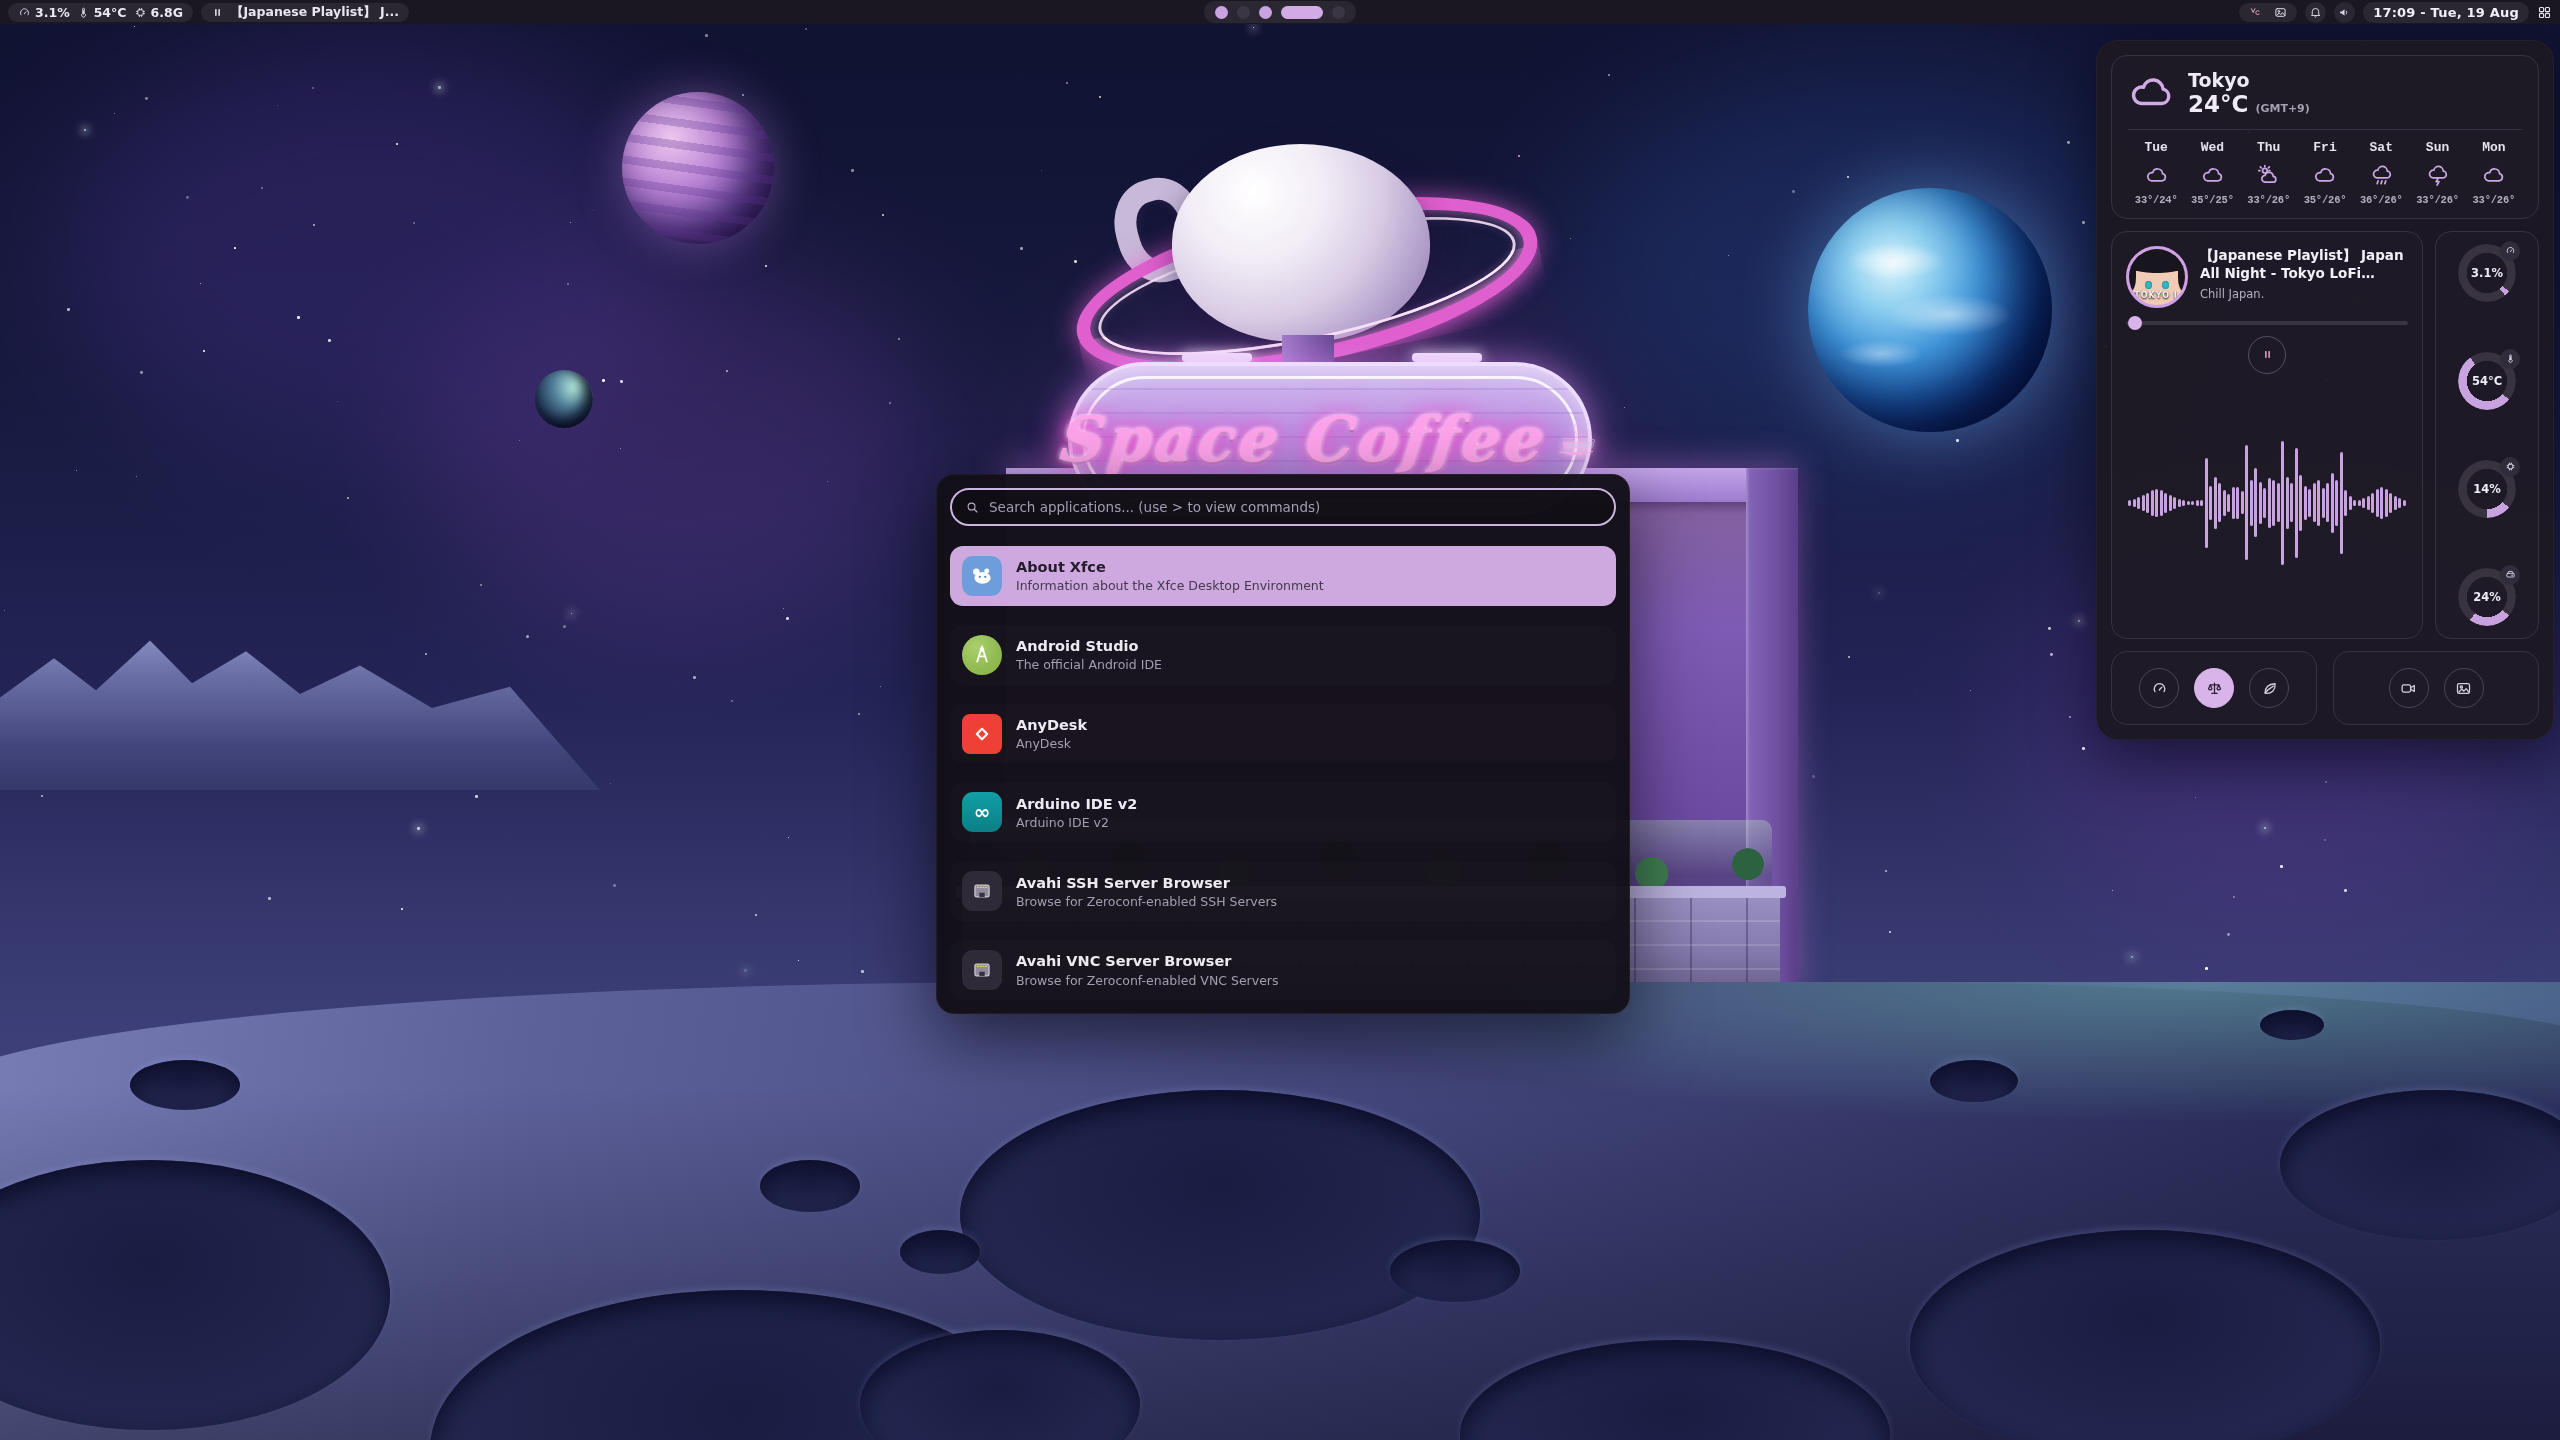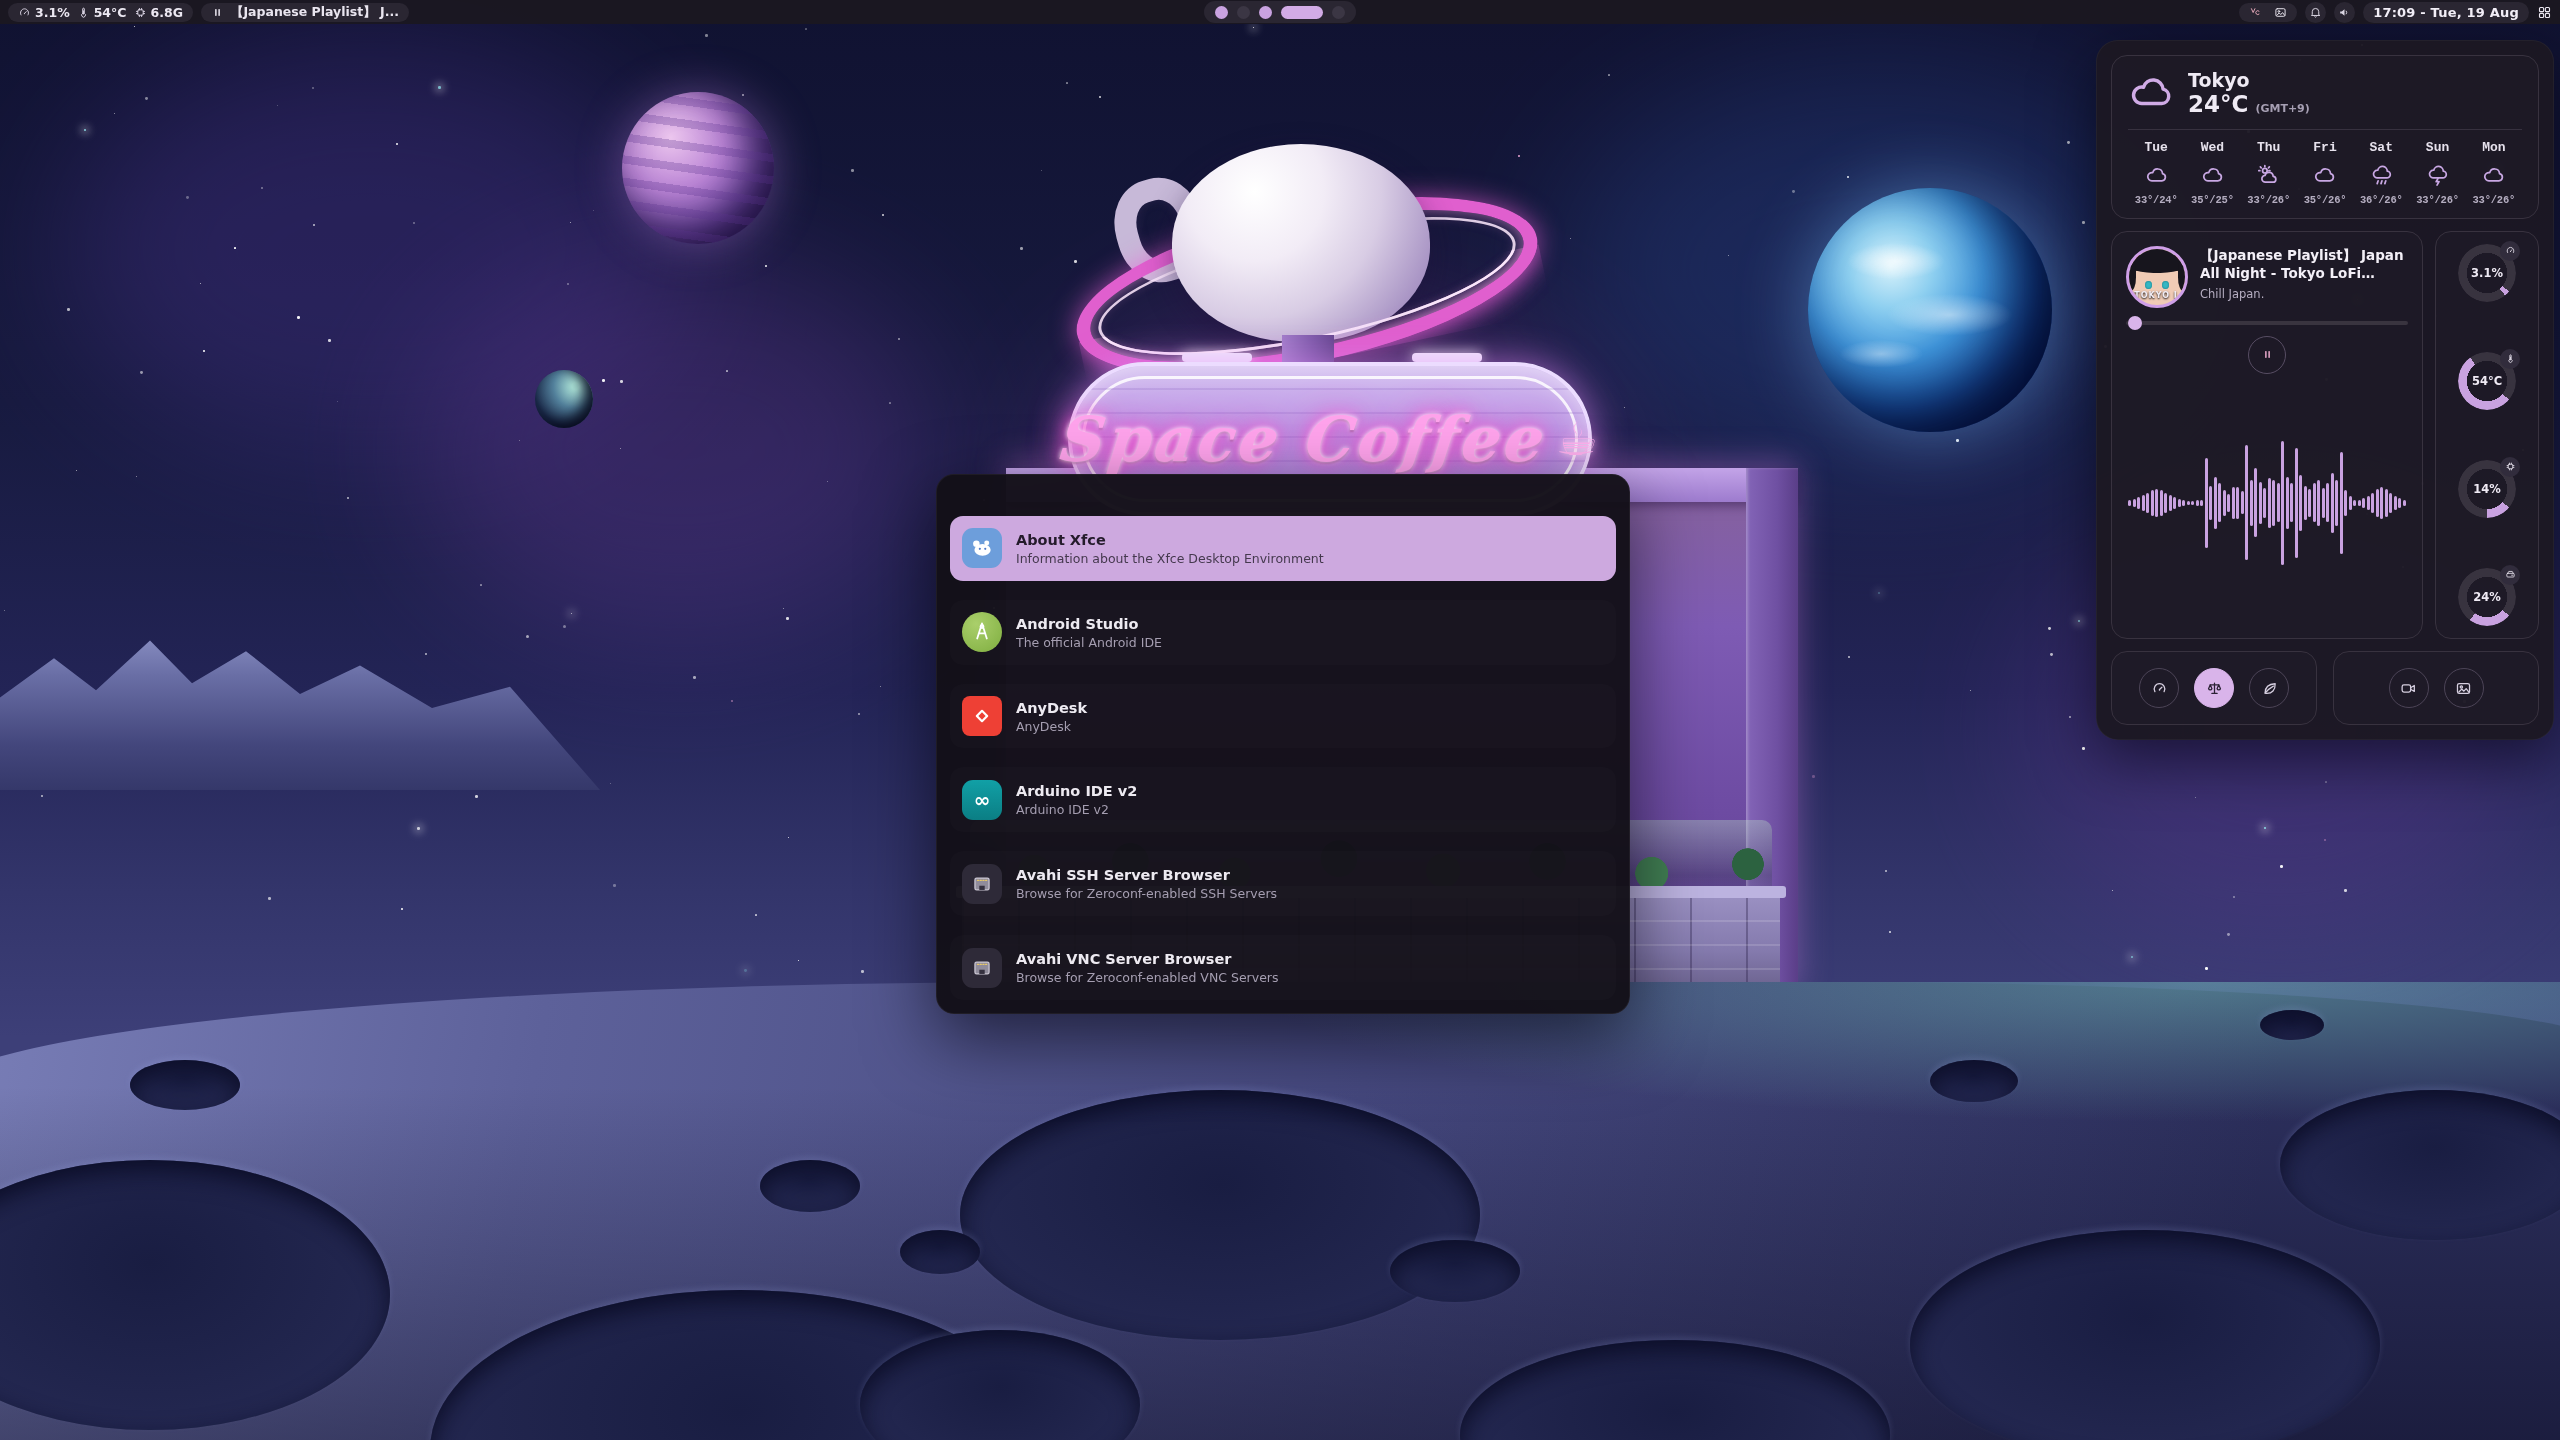--- a/index.html
+++ b/index.html
@@ -142,21 +142,21 @@
   
   .launcher { position:absolute; left:936px; top:474px; width:694px; height:540px; z-index:25;
     background:rgba(19,16,24,.97); border:1px solid rgba(255,255,255,.05); border-radius:18px;
     box-shadow:0 24px 70px rgba(0,0,10,.6); padding:13px; display:flex; flex-direction:column; }
   .search-box { height:38px; border:2px solid #cbb4de; border-radius:19px; display:flex;
     align-items:center; gap:9px; padding:0 13px; background:rgba(12,10,16,.4); flex:none; }
   .search-box .ic { color:#b8adc8; font-size:15px; display:flex; }
   .search-box input { background:transparent; border:none; outline:none; color:#d8d2e0;
     font-size:13.5px; width:100%; font-family:inherit; }
   .search-box input::placeholder { color:#a49db2; }
-  .app-list { margin-top:28px; display:flex; flex-direction:column; gap:19px; flex:1; }
+  .app-list { margin-top:20px; display:flex; flex-direction:column; gap:19px; flex:1; }
   .app-item { flex:1; border-radius:13px; display:flex; align-items:center; gap:14px;
     padding:0 12px; background:rgba(255,255,255,.015); cursor:pointer; }
   .app-item.selected { background:#cda9df; }
   .app-icon { width:40px; height:40px; border-radius:11px; flex:none; display:flex;
     align-items:center; justify-content:center; font-size:22px; }
   .app-title { font-size:14.5px; font-weight:700; color:#edeaf1; line-height:1.25; }
   .app-desc { font-size:12.5px; color:#a59eb1; margin-top:2px; }
   .app-item.selected .app-title { color:#241b2b; }
   .app-item.selected .app-desc { color:#45394e; }
   .ic-xfce { background:#6d9edb; } .ic-android-studio { background:radial-gradient(circle at 35% 30%,#aacf6b,#7fae40); border-radius:50%; }
@@ -567,20 +567,29 @@
           <rect x="4" y="4" width="6.6" height="6.6" rx="1.6"></rect>
           <rect x="13.4" y="4" width="6.6" height="6.6" rx="1.6"></rect>
           <rect x="4" y="13.4" width="6.6" height="6.6" rx="1.6"></rect>
           <rect x="13.4" y="13.4" width="6.6" height="6.6" rx="1.6"></rect>
         </svg>
       </span>
   </div>
 </div>
 
 <div class="launcher">
+  <div class="search-box">
+    <span class="ic" id="search-ic">
+        <svg class="i" viewBox="0 0 24 24">
+          <circle cx="10.5" cy="10.5" r="5.5"></circle>
+          <path d="M14.8 14.8l4.4 4.4"></path>
+        </svg>
+      </span>
+    <input type="text" placeholder="Search applications... (use &gt; to view commands)" style="">
+  </div>
   <div class="app-list" id="app-list">
       <div class="app-item selected">
         <div class="app-icon ic-xfce">
           <svg class="i" viewBox="0 0 24 24" style="font-size:26px">
             <ellipse cx="12.5" cy="13.8" rx="7.5" ry="5.4" fill="#fff" stroke="none"></ellipse>
             <circle cx="6.8" cy="8" r="3" fill="#fff" stroke="none"></circle>
             <circle cx="16.4" cy="7.4" r="2.3" fill="#fff" stroke="none"></circle>
             <circle cx="10" cy="12.8" r="1" fill="#4e79c8" stroke="none"></circle>
             <circle cx="15" cy="12.8" r="1" fill="#4e79c8" stroke="none"></circle>
           </svg>

